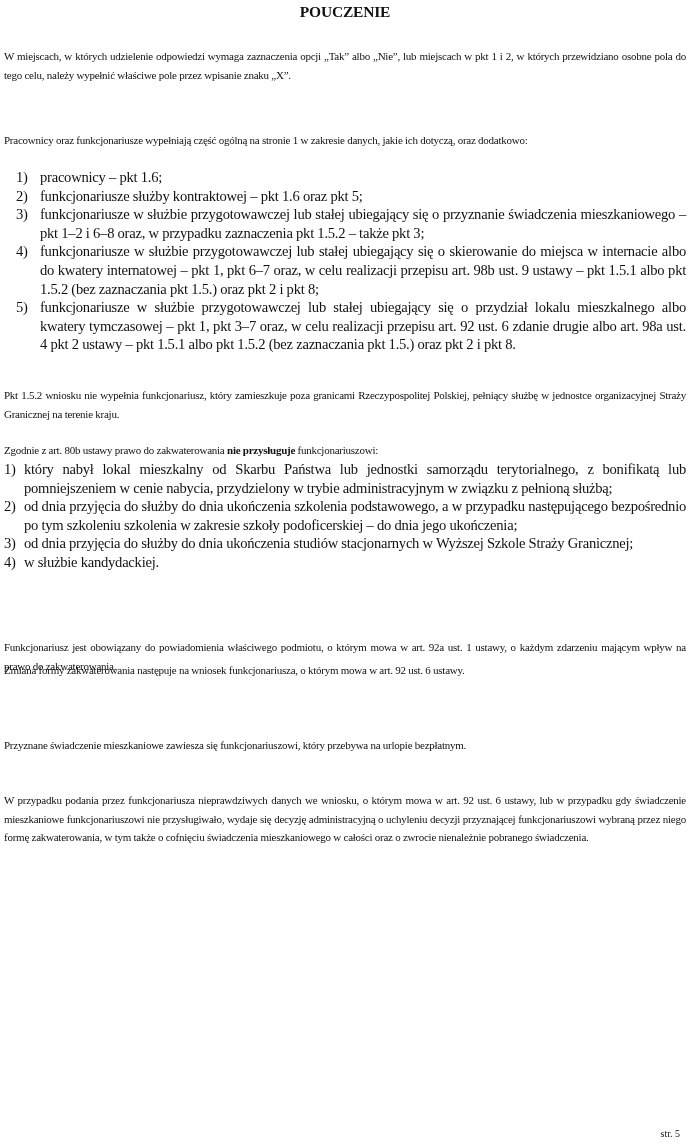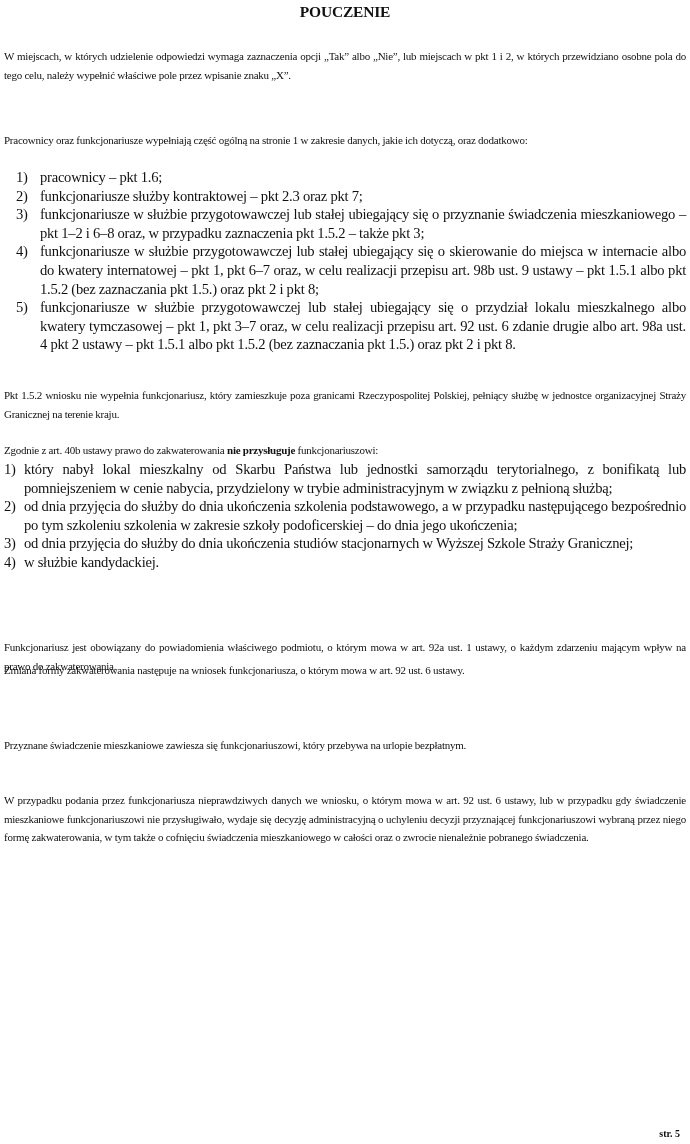--- a/index.html
+++ b/index.html
@@ -20,43 +20,43 @@
     .list { position: absolute; margin: 0; padding: 0; list-style: none;
       font-size: 14.6px; line-height: 18.6px; letter-spacing: -0.25px; }
     .list li { position: relative; text-align: justify; }
     .list .num { position: absolute; left: 0; top: 0; }
     .list1 { left: 4px; width: 682px; }
     .list1 li { padding-left: 36px; }
     .list1 .num { left: 12px; }
     .list2 { left: 4px; width: 682px; }
     .list2 li { padding-left: 20px; }
     .list2 .num { left: 0; }
-    .footer { position: absolute; right: 10px; top: 1128px; font-size: 10px; font-weight: bold; }
+    .footer { position: absolute; right: 10px; top: 1128px; font-size: 10px; }
     b { font-weight: bold; margin-top: 27px; }
   </style>
 </head>
 <body>
 
 <div class="title">POUCZENIE</div>
 
 <p class="para" style="top:47px;">W miejscach, w których udzielenie odpowiedzi wymaga zaznaczenia opcji „Tak” albo „Nie”, lub miejscach w pkt 1 i 2, w których przewidziano osobne pola do tego celu, należy wypełnić właściwe pole przez wpisanie znaku „X”.</p>
 
 <p class="para" style="top:131px;">Pracownicy oraz funkcjonariusze wypełniają część ogólną na stronie 1 w zakresie danych, jakie ich dotyczą, oraz dodatkowo:</p>
 
 <ul class="list list1" style="top:168px;">
   <li><span class="num">1)</span><span>pracownicy – pkt 1.6;</span></li>
-  <li><span class="num">2)</span><span>funkcjonariusze służby kontraktowej – pkt 2.3 oraz pkt 7;</span></li>
+  <li><span class="num">2)</span><span>funkcjonariusze służby kontraktowej – pkt 1.6 oraz pkt 5;</span></li>
   <li><span class="num">3)</span><span>funkcjonariusze w służbie przygotowawczej lub stałej ubiegający się o przyznanie świadczenia mieszkaniowego – pkt 1–2 i 6–8 oraz, w przypadku zaznaczenia pkt 1.5.2 – także pkt 3;</span></li>
   <li><span class="num">4)</span><span>funkcjonariusze w służbie przygotowawczej lub stałej ubiegający się o skierowanie do miejsca w internacie albo do kwatery internatowej – pkt 1, pkt 6–7 oraz, w celu realizacji przepisu art. 98b ust. 9 ustawy – pkt 1.5.1 albo pkt 1.5.2 (bez zaznaczania pkt 1.5.) oraz pkt 2 i pkt 8;</span></li>
   <li><span class="num">5)</span><span>funkcjonariusze w służbie przygotowawczej lub stałej ubiegający się o przydział lokalu mieszkalnego albo kwatery tymczasowej – pkt 1, pkt 3–7 oraz, w celu realizacji przepisu art. 92 ust. 6 zdanie drugie albo art. 98a ust. 4 pkt 2 ustawy – pkt 1.5.1 albo pkt 1.5.2 (bez zaznaczania pkt 1.5.) oraz pkt 2 i pkt 8.</span></li>
 </ul>
 
 <p class="para" style="top:386px;">Pkt 1.5.2 wniosku nie wypełnia funkcjonariusz, który zamieszkuje poza granicami Rzeczypospolitej Polskiej, pełniący służbę w jednostce organizacyjnej Straży Granicznej na terenie kraju.</p>
 
-<p class="para" style="top:441px;"><span>Zgodnie z art. 40b ustawy prawo do zakwaterowania </span><b>nie przysługuje</b><span> funkcjonariuszowi:</span></p>
+<p class="para" style="top:441px;"><span>Zgodnie z art. 80b ustawy prawo do zakwaterowania </span><b>nie przysługuje</b><span> funkcjonariuszowi:</span></p>
 
 <ul class="list list2" style="top:460px;">
   <li><span class="num">1)</span><span>który nabył lokal mieszkalny od Skarbu Państwa  lub jednostki samorządu terytorialnego, z bonifikatą lub pomniejszeniem w cenie nabycia, przydzielony w trybie administracyjnym w związku z pełnioną służbą;</span></li>
   <li><span class="num">2)</span><span>od dnia przyjęcia do służby do dnia ukończenia szkolenia podstawowego, a w przypadku następującego bezpośrednio po tym szkoleniu szkolenia w zakresie szkoły podoficerskiej – do dnia jego ukończenia;</span></li>
   <li><span class="num">3)</span><span>od dnia przyjęcia do służby do dnia ukończenia studiów stacjonarnych w Wyższej Szkole Straży Granicznej;</span></li>
   <li><span class="num">4)</span><span>w służbie kandydackiej.</span></li>
 </ul>
 
 <p class="para" style="top:638px;">Funkcjonariusz jest obowiązany do powiadomienia właściwego podmiotu, o którym mowa w art. 92a ust. 1 ustawy, o każdym zdarzeniu mającym wpływ na prawo do zakwaterowania.</p>
 

